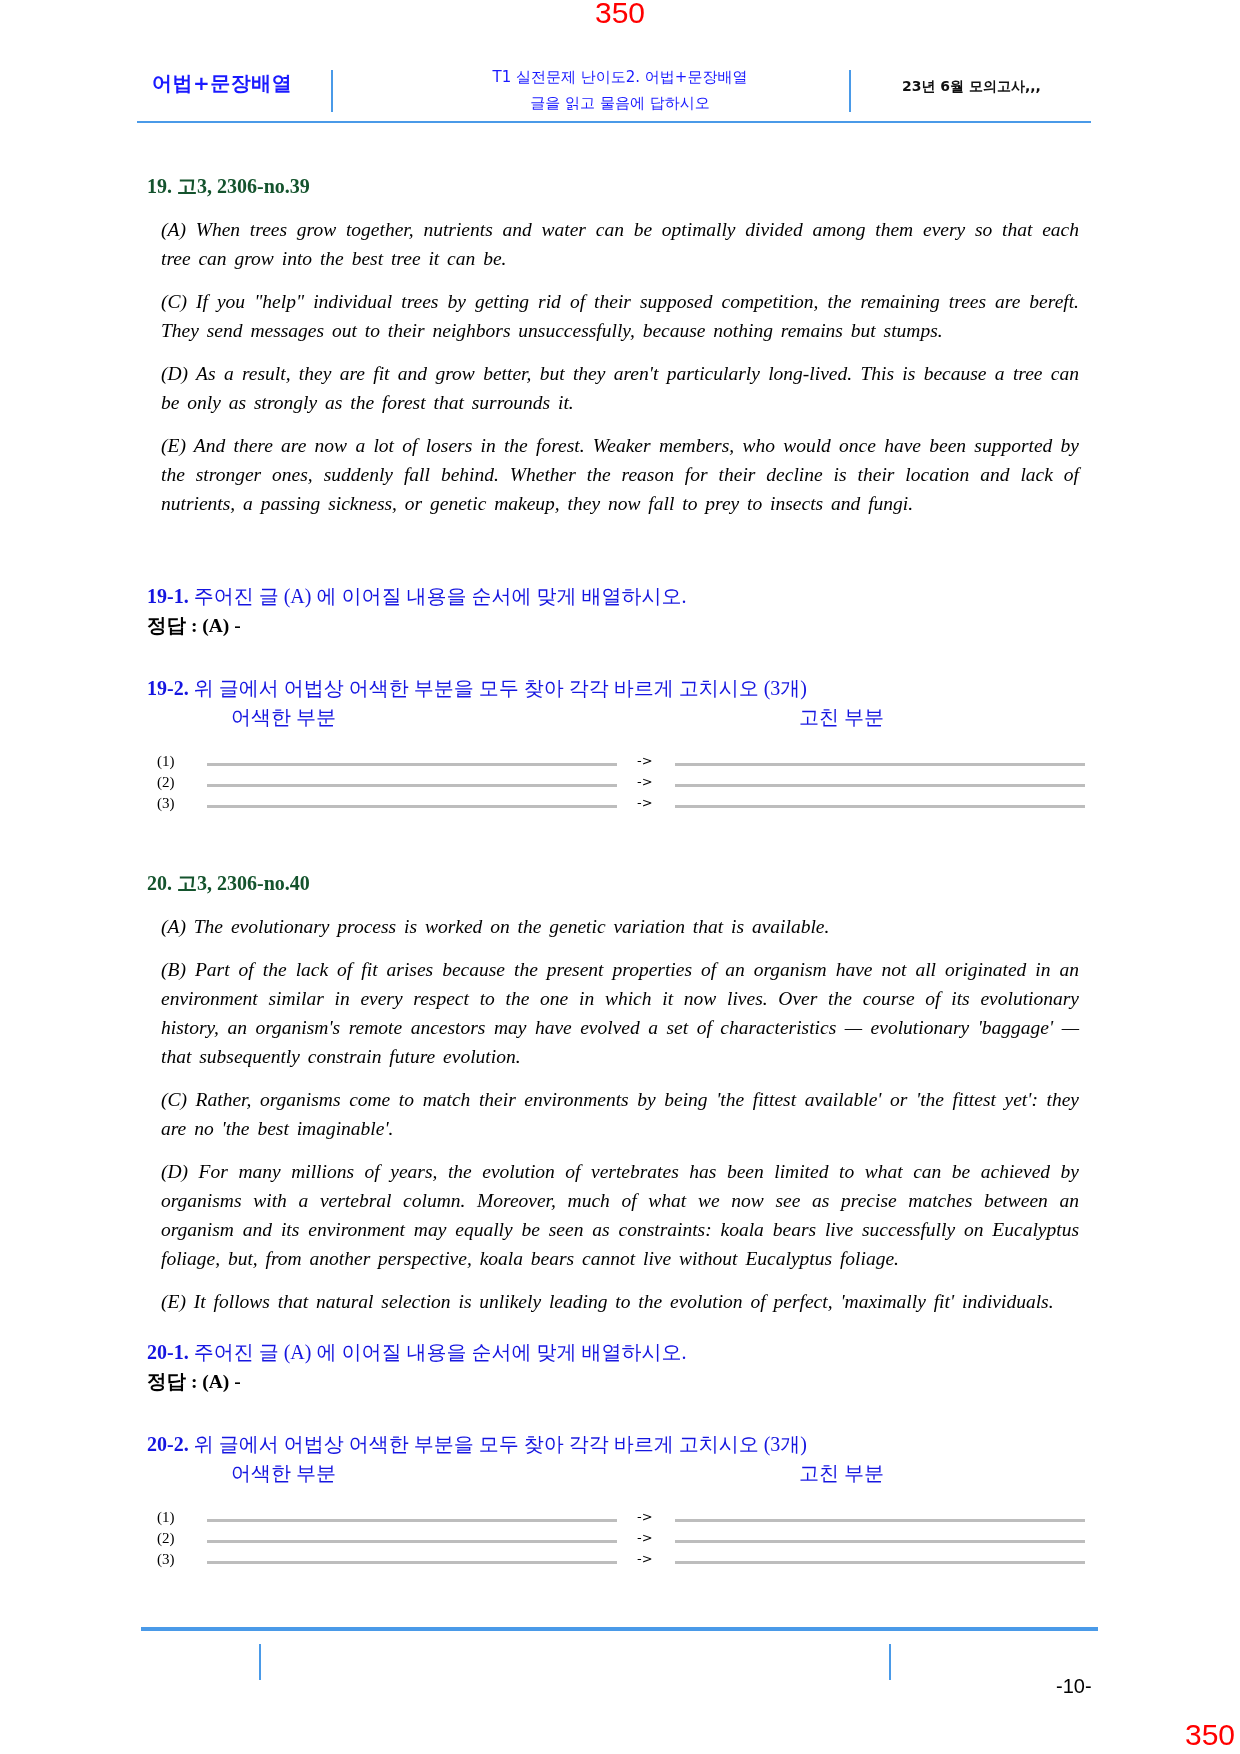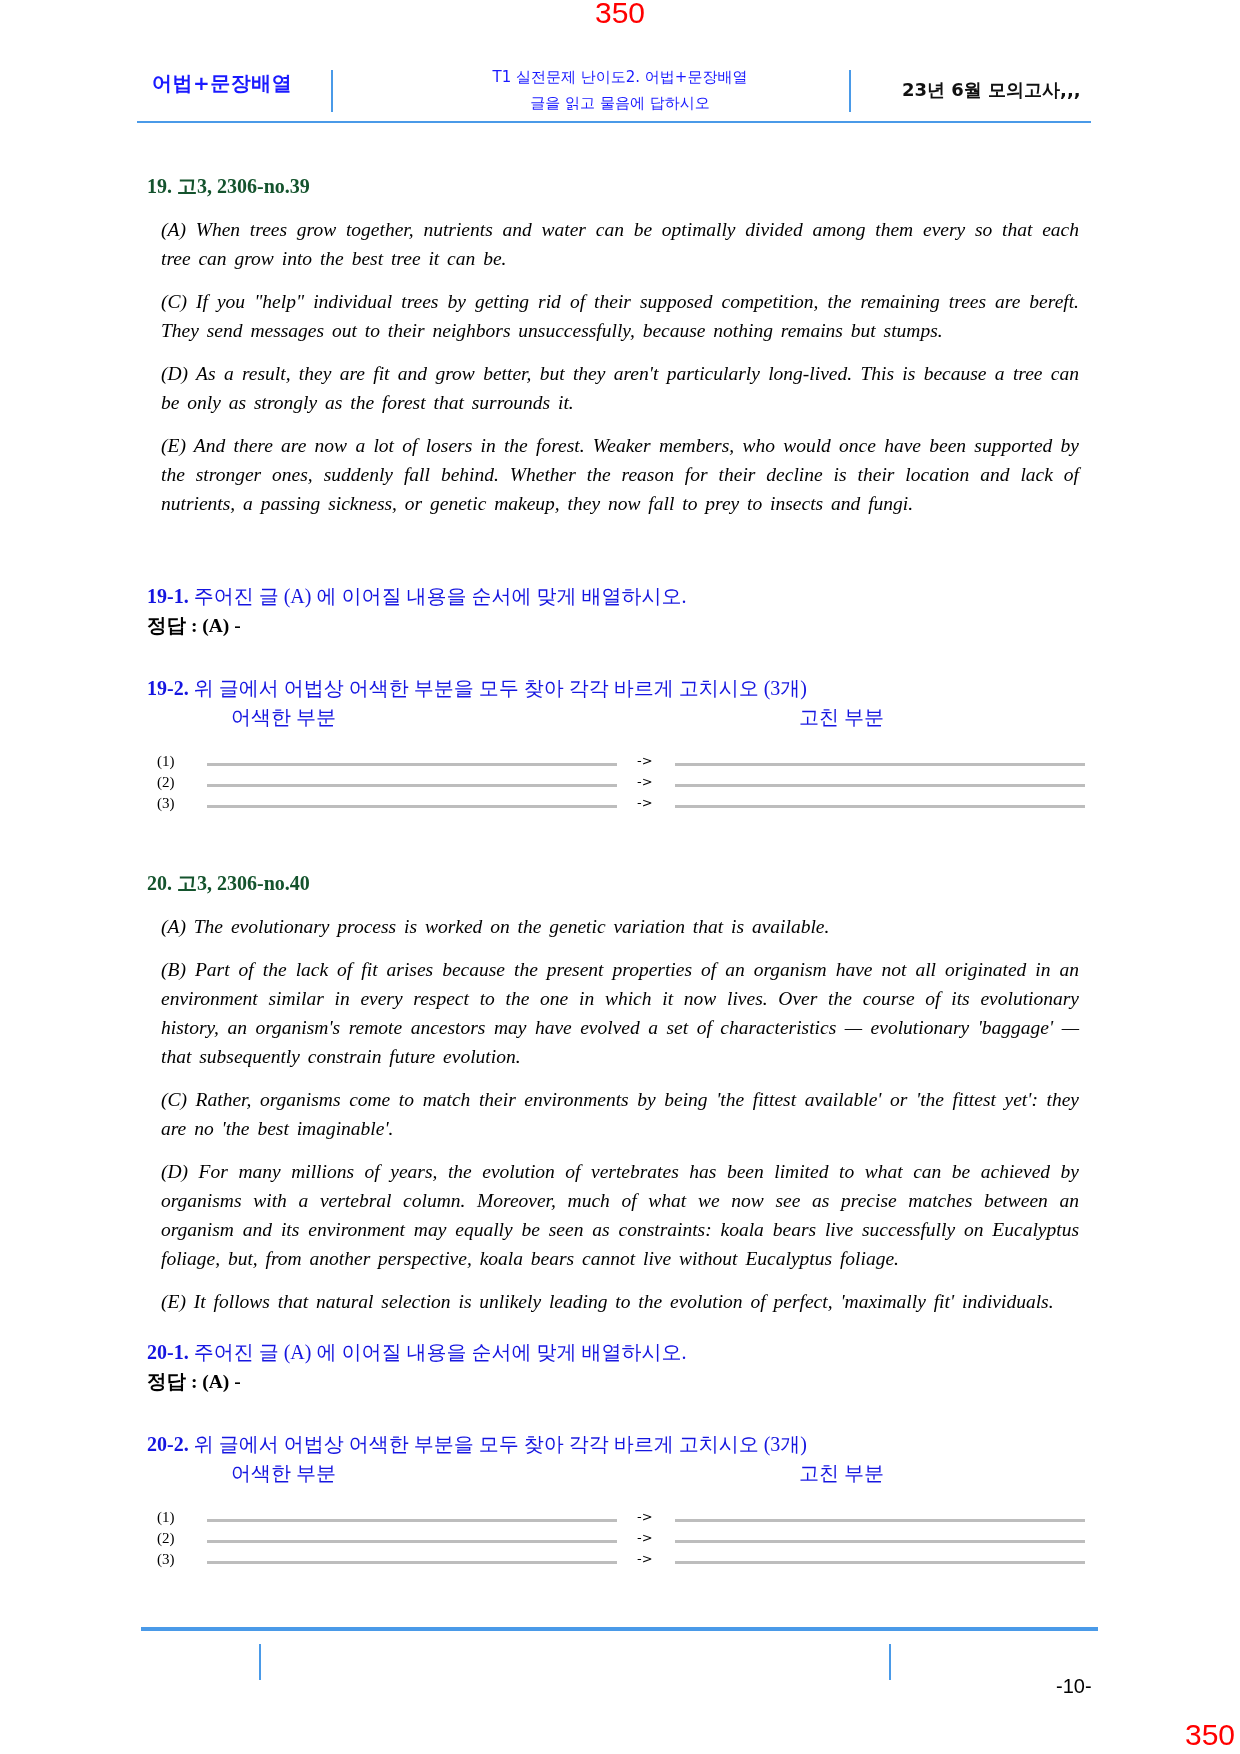--- a/index.html
+++ b/index.html
@@ -5,21 +5,21 @@
     html, body { margin:0; padding:0; background:#ffffff; }
     body { width:1240px; height:1754px; position:relative; overflow:hidden; font-family:"Liberation Serif", serif; color:#000; }
     .abs { position:absolute; }
     .stamp { color:#ff0000; font-family:"Liberation Sans", sans-serif; font-size:30px; }
     #stamp-top { left:590px; top:-4px; width:60px; text-align:center; }
     #stamp-bottom { left:1185px; top:1718px; }
 
     .hdr-left { left:152px; top:70px; color:#1a1aff; font-family:"DejaVu Sans", sans-serif; font-weight:bold; font-size:20px; letter-spacing:0.5px; }
     .vbar { position:absolute; width:2px; background:#4a9ae8; }
     .hdr-center { left:400px; top:64px; width:440px; text-align:center; color:#1a1aff; font-family:"DejaVu Sans", sans-serif; font-size:15px; line-height:26px; }
-    .hdr-right { left:902px; top:78px; font-family:"DejaVu Sans", sans-serif; font-weight:bold; font-size:18px; color:#111; }
+    .hdr-right { left:902px; top:78px; font-family:"DejaVu Sans", sans-serif; font-weight:bold; font-size:14px; color:#111; }
     .hline { position:absolute; height:2px; background:#4a9ae8; }
     .hline.thick { height:4px; }
 
     .content { position:absolute; left:147px; width:946px; font-size:19.5px; line-height:29px; }
     .qtitle { color:#14532d; font-weight:bold; font-size:20px; margin:0 0 4px 0; }
     .para { text-align:justify; text-align-last:left; word-spacing:3px; margin:14px;font-style:italic; }
     .sub { color:#1515e0; font-size:20px; margin:0; }
     .sub b { font-weight:bold; }
     .answer { font-weight:bold; font-size:19.5px; margin:0; }
     .cols { position:relative; height:30px; color:#1515e0; font-size:20px; }

